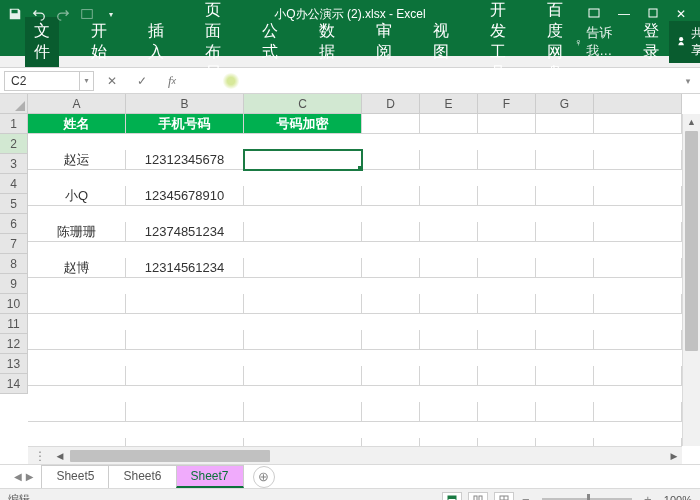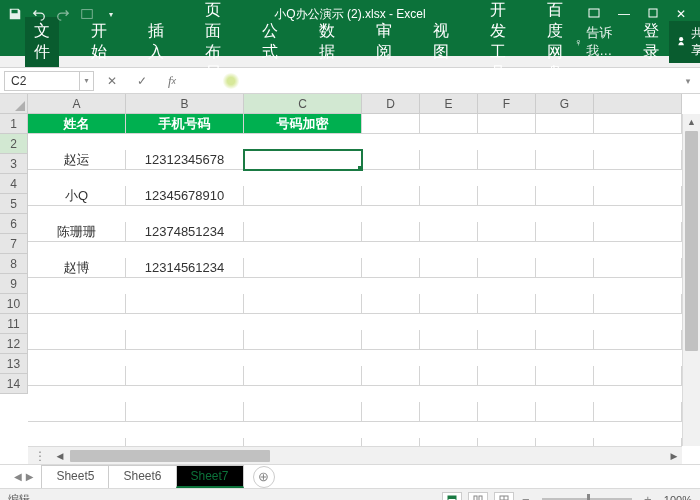--- a/index.html
+++ b/index.html
@@ -50,21 +50,21 @@
   .vscroll .thumb { margin:1px 2px; background:#c1c1c1; height:220px; border-radius:1px; }
   .hscroll { position:absolute; left:28px; right:18px; bottom:0; height:18px; background:#f1f1f1; border-top:1px solid #dadada; display:flex; align-items:center; }
   .hscroll .dots{padding:0 6px;color:#888;}
   .hscroll .arrow{width:16px;text-align:center;font-size:9px;color:#666;}
   .hscroll .track{flex:1; margin:0 2px; height:12px; background:#f1f1f1; position:relative;}
   .hscroll .thumb{position:absolute;left:0;width:200px;height:12px;background:#c1c1c1;border-radius:1px;}
   
   .sheet-tabs { height: 24px; background:#fff; border-top:1px solid #dadada; display:flex; align-items:center; padding-left:6px; }
   .st-nav { display:flex; gap:4px; color:#888; padding:0 8px; font-size:10px; }
   .sheet-tab { padding: 3px 14px; border:1px solid #ccc; border-bottom:none; font-size:12px; color:#555; background:#fff; margin-right:-1px; }
-  .sheet-tab.active { border-bottom:2px solid #0c723a; color:#0c723a; background:#000000; position:relative; }
+  .sheet-tab.active { border-bottom:2px solid #0c723a; color:#0c723a; background:#f0abfc; position:relative; }
   .add-sheet { width:22px; height:22px; border:1px solid #ccc; border-radius:50%; margin-left:10px; display:flex;align-items:center;justify-content:center; color:#888; font-size:13px; }
   
   .statusbar { height: 22px; background:#f1f1f1; border-top:1px solid #dadada; display:flex; align-items:center; padding:0 8px; font-size:11px; color:#555; }
   .status-left { }
   .status-right { margin-left:auto; display:flex; align-items:center; gap:6px; }
   .view-btn { width:20px; height:16px; border:1px solid #ccc; background:#fff; display:flex;align-items:center;justify-content:center; }
   .view-btn svg{width:10px;height:10px;}
   .zoom-slider { width: 90px; height:3px; background:#c1c1c1; position:relative; margin:0 4px;}
   .zoom-slider::after{content:"";position:absolute;left:50%;top:-4px;width:3px;height:11px;background:#888;}
   .zoom-btn{color:#888;font-size:13px;width:12px;text-align:center;}

